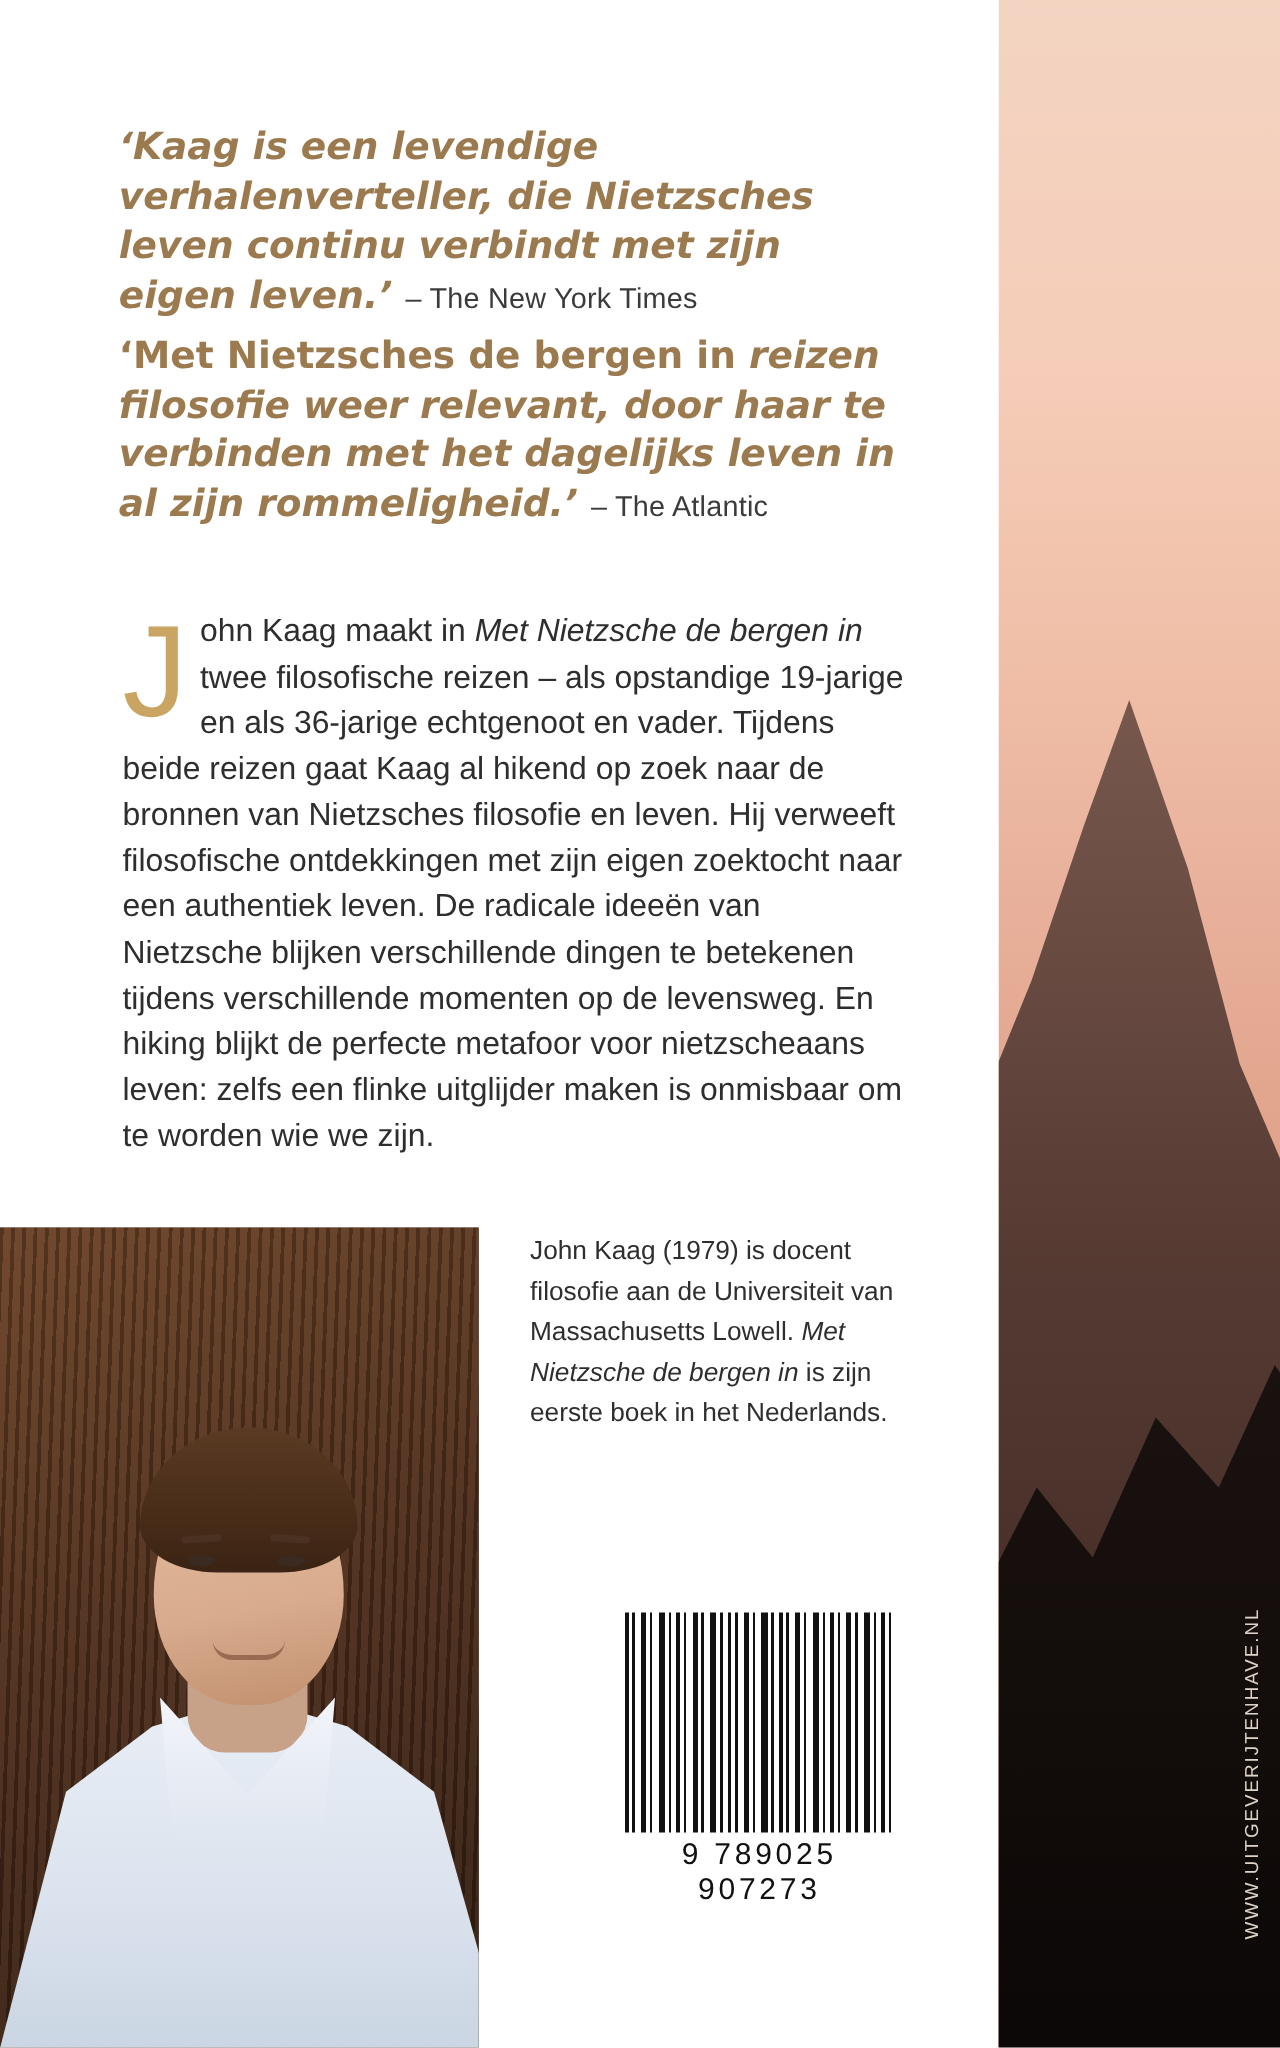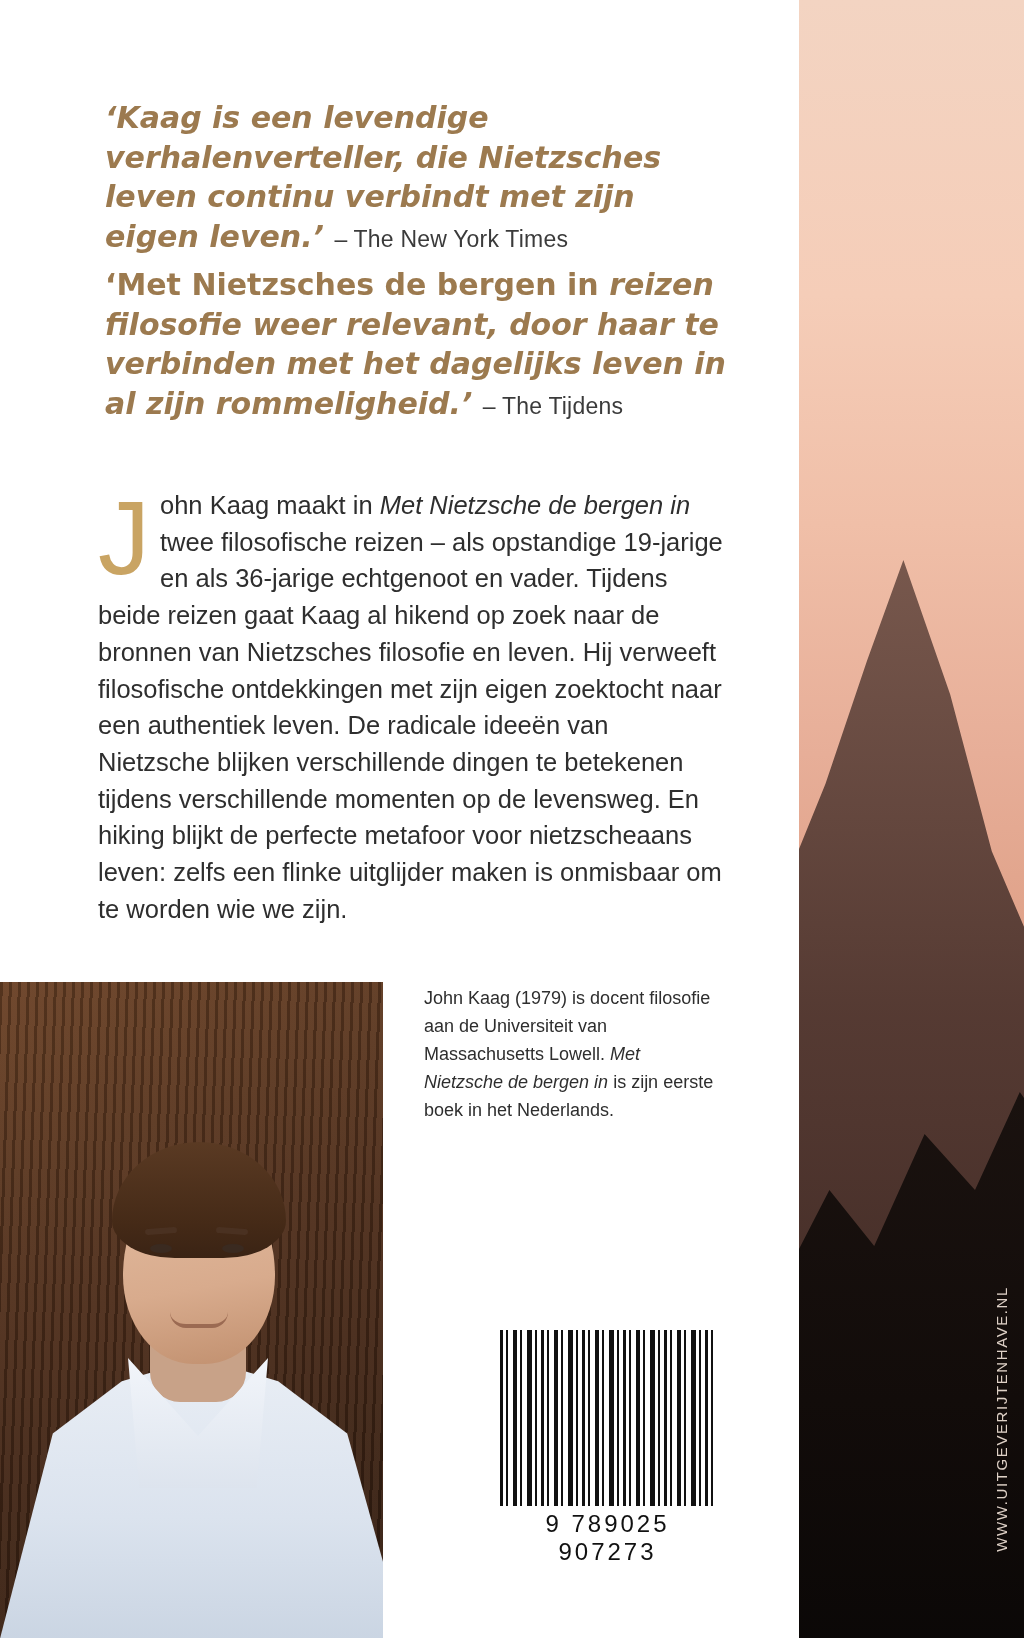--- a/index.html
+++ b/index.html
@@ -78,21 +78,20 @@
     position: absolute;
     left: 0; top: 0;
     width: 799px;
     height: 1638px;
   }
 
   .quote-block {
     position: absolute;
     left: 95px;
     width: 630px;
-    margin-left: 10px;
   }
   .quote1 { top: 98px; }
   .quote2 { top: 265px; }
 
   .quote-text {
     font-family: "DejaVu Sans", sans-serif;
     font-style: italic;
     font-weight: 700;
     font-size: 30px;
     line-height: 1.32;
@@ -134,21 +133,21 @@
   }
   .body-copy i { font-style: italic; }
 
   
   .bio {
     position: absolute;
     left: 424px;
     top: 985px;
     width: 300px;
     font-family: "Liberation Sans", sans-serif;
-    font-size: 18px;
+    font-size: 21px;
     line-height: 1.55;
     color: #2e2e2e;
   }
   .bio i { font-style: italic; }
 
   
   .author-photo {
     position: absolute;
     left: 0;
     top: 982px;
@@ -236,21 +235,21 @@
     width: 58px;
     height: 12px;
     border-bottom: 4px solid #9b6a52;
     border-radius: 0 0 40px 40px;
   }
 
   
   .barcode-wrap {
     position: absolute;
     left: 500px;
-    top: 1330px;
+    top: 1290px;
     width: 215px;
   }
   .barcode {
     height: 176px;
     width: 100%;
     background-repeat: repeat-x;
     background-image:
       repeating-linear-gradient(90deg,
         #111 0px, #111 3px, #fff 3px, #fff 6px,
         #111 6px, #111 8px, #fff 8px, #fff 13px,
@@ -284,21 +283,21 @@
     <div class="quote-block quote1">
       <p class="quote-text">
         <span>‘Kaag is een levendige verhalenverteller, die Nietzsches leven continu verbindt met zijn eigen leven.’</span>
         <span class="src">– The New York Times</span>
       </p>
     </div>
 
     <div class="quote-block quote2">
       <p class="quote-text">
         <span class="roman">‘Met Nietzsches de bergen in</span><span> reizen filosofie weer relevant, door haar te verbinden met het dagelijks leven in al zijn rommeligheid.’</span>
-        <span class="src">– The Tijdens</span>
+        <span class="src">– The Atlantic</span>
       </p>
     </div>
 
     <div class="body-copy">
       <span class="dropcap">J</span><span>ohn Kaag maakt in </span><i>Met Nietzsche de bergen in</i><span> twee filosofische reizen – als opstandige 19-jarige en als 36-jarige echtgenoot en vader. Tijdens beide reizen gaat Kaag al hikend op zoek naar de bronnen van Nietzsches filosofie en leven. Hij verweeft filosofische ontdekkingen met zijn eigen zoektocht naar een authentiek leven. De radicale ideeën van Nietzsche blijken verschillende dingen te betekenen tijdens verschillende momenten op de levensweg. En hiking blijkt de perfecte metafoor voor nietzscheaans leven: zelfs een flinke uitglijder maken is onmisbaar om te worden wie we zijn.</span>
     </div>
 
     <div class="bio">
       <span>John Kaag (1979) is docent filosofie aan de Universiteit van Massachusetts Lowell. </span><i>Met Nietzsche de bergen in</i><span> is zijn eerste boek in het Nederlands.</span>
     </div>

